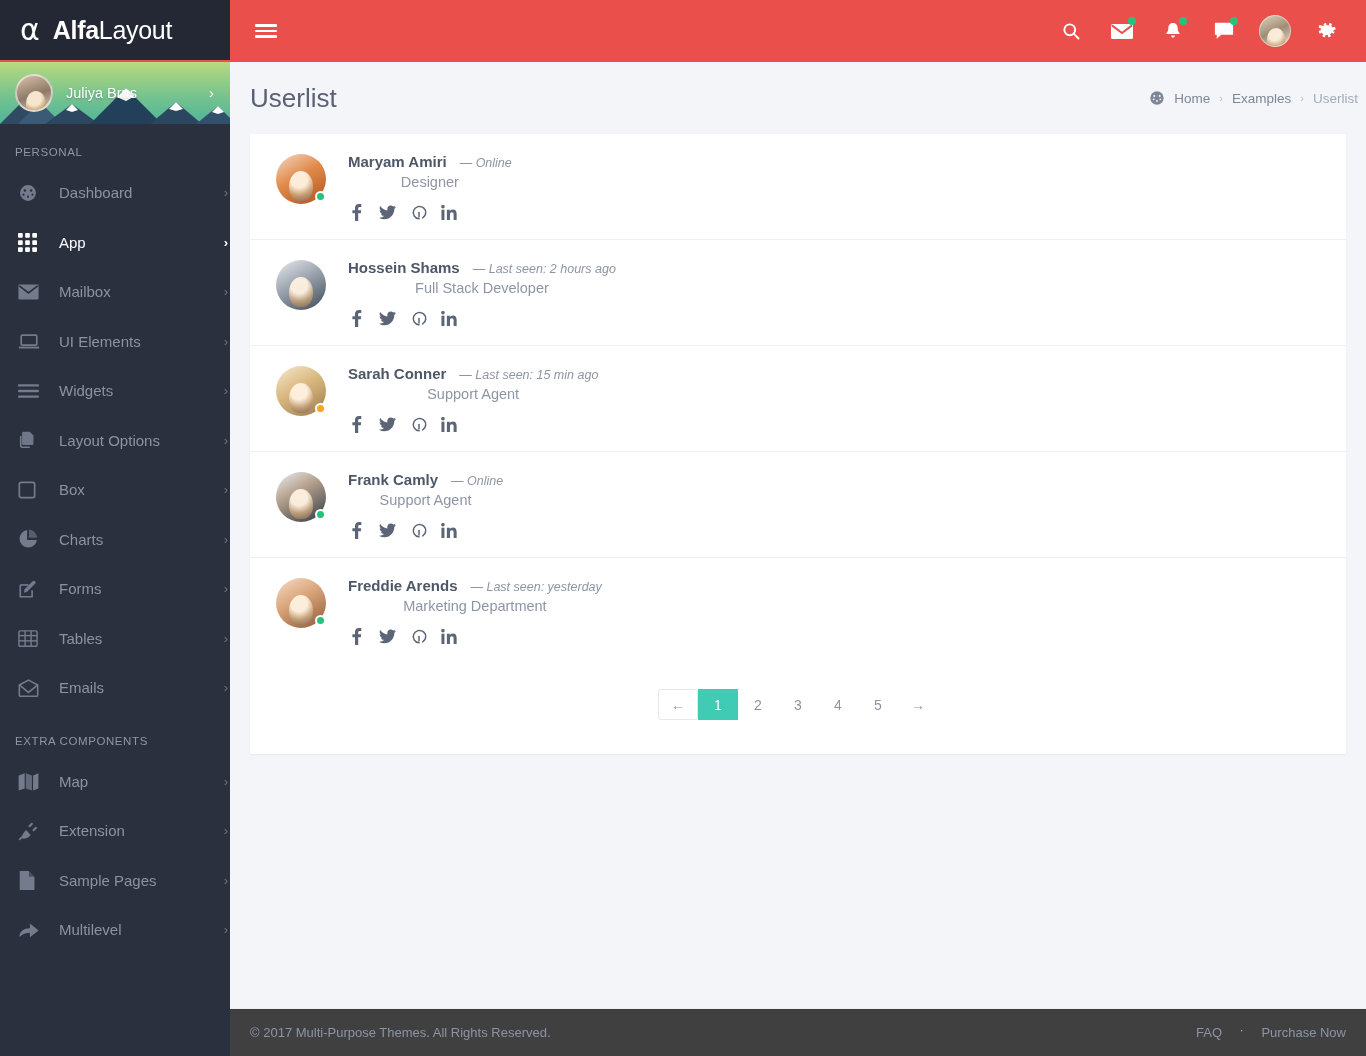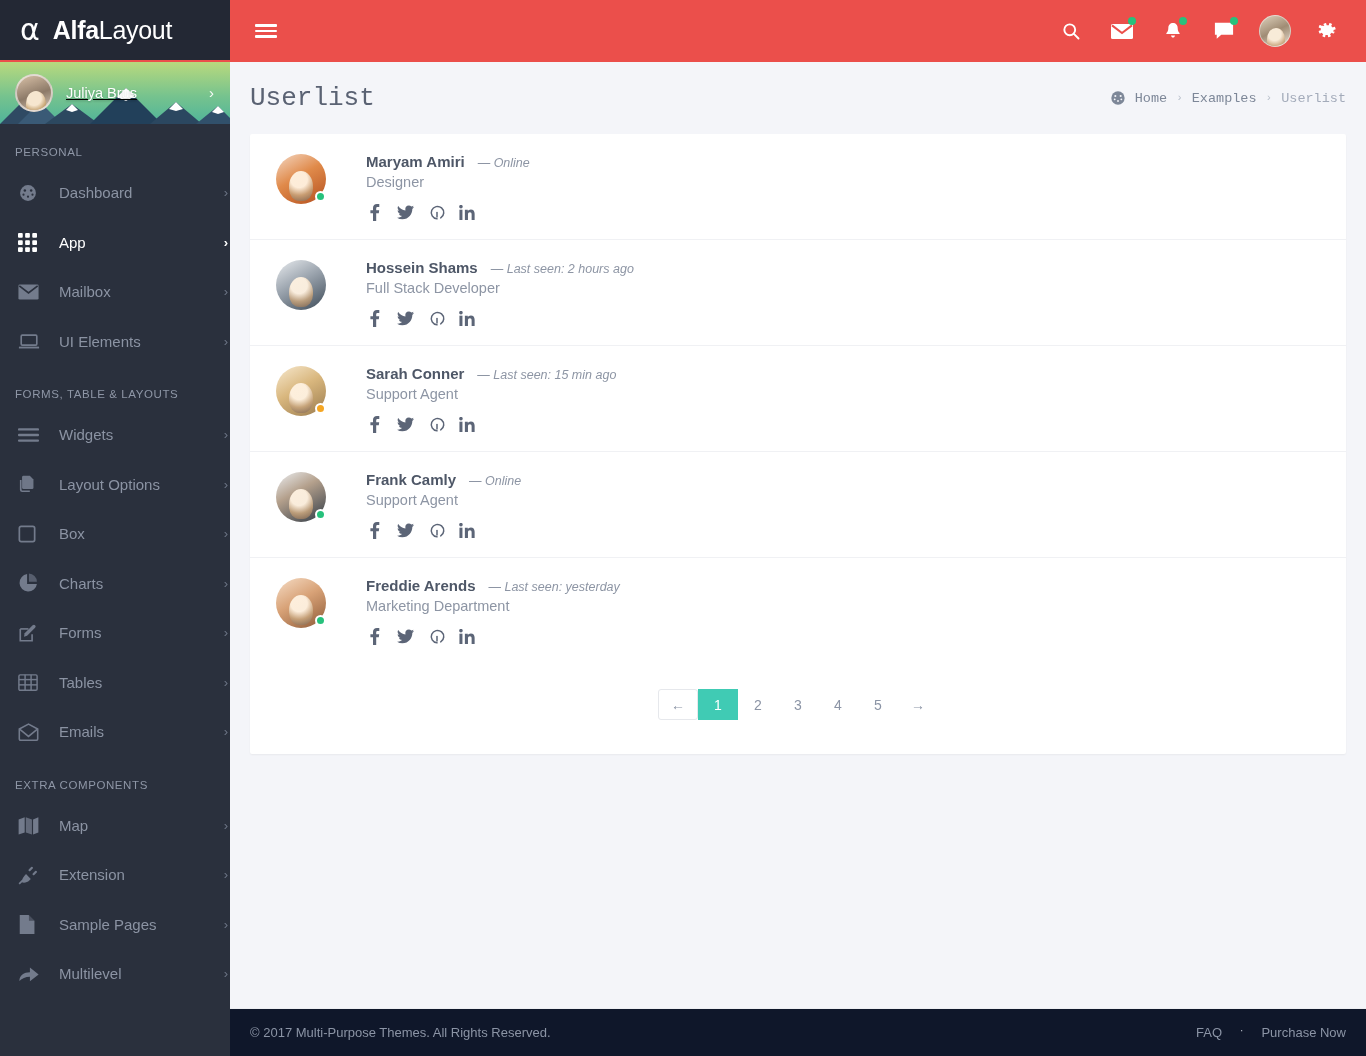--- a/index.html
+++ b/index.html
@@ -32,21 +32,20 @@
   .logo-text b { font-weight: bold; }
   .logo-text span { font-weight: 300; }
 
   #profile-banner {
     position: relative;
     height: 62px;
     overflow: hidden;
     background: linear-gradient(180deg, #b9d97d 0%, #76c38e 55%, #4fb49a 100%);
     display: flex; align-items: center;
     padding-left: 15px;
-    text-decoration: underline;
   }
   #profile-banner .mountains {
     position: absolute; left: 0; bottom: 0; width: 230px; height: 40px;
   }
   #profile-avatar {
     position: relative; z-index: 3;
     width: 38px; height: 38px; border-radius: 50%;
     background: linear-gradient(160deg,#cbb49c 10%,#8d7a68 55%,#d8c9b8 100%);
     border: 2px solid rgba(255,255,255,0.55);
     overflow: hidden; flex: none;
@@ -124,22 +123,21 @@
   }
 
   
   #content {
     position: absolute; left: 230px; top: 62px;
     width: 1136px; height: 946px;
     background: #f4f5f9;
   }
   #page-head {
     height: 72px; display: flex; align-items: center;
-    padding: 0 20px 0 20px;
-    font-family: Liberation Mono, monospace;
+    padding: 0 8px 0 20px;
   }
   #page-title { font-size: 26px; color: #5a6273; font-weight: 400; }
   #breadcrumb {
     margin-left: auto; display: flex; align-items: center;
     font-size: 13.5px; color: #8b94a5; gap: 9px;
   }
   #breadcrumb .crumb { color: #7d8798; cursor: pointer; }
   #breadcrumb .crumb.last { color: #a3abba; cursor: default; }
   #breadcrumb .sep { color: #b9c0cc; font-size: 11px; }
 
@@ -164,21 +162,21 @@
   .ur-avatar .pic::after{
     content:""; position:absolute; left:13px; top:17px; width:24px; height:30px;
     border-radius:50% 50% 42% 42%;
     background: radial-gradient(circle at 42% 28%, rgba(255,242,225,.95) 0 32%, rgba(200,165,125,.85) 62%, rgba(120,96,78,.9) 100%);
   }
   .ur-status {
     position: absolute; right: 0px; bottom: 2px;
     width: 11px; height: 11px; border-radius: 50%;
     border: 2px solid #fff;
   }
-  .ur-body { margin-left: 40px; padding-top: 1px; }
+  .ur-body { margin-left: 22px; padding-top: 1px; text-align: center; }
   .ur-nameline { display: flex; align-items: baseline; }
   .ur-name { font-size: 15px; font-weight: bold; color: #4e5767; }
   .ur-seen {
     font-size: 12.5px; font-style: italic; color: #8d95a4;
     margin-left: 13px;
   }
   .ur-role { font-size: 14.5px; color: #8d95a4; margin-top: 4px; }
   .ur-social { display: flex; gap: 14px; margin-top: 14px; color: #5c6577; }
   .ur-social .s-ic {
     width: 17px; height: 17px; display: flex; align-items: center;
@@ -193,21 +191,21 @@
     min-width: 40px; height: 31px; display: flex; align-items: center;
     justify-content: center; font-size: 14px; color: #8b94a5;
     cursor: pointer; user-select: none;
   }
   .pg.boxed { border: 1px solid #e6e8ec; border-radius: 3px; width: 40px; }
   .pg.active { background: #40cbb4; color: #fff; width: 40px; height: 31px; }
   .pg.plain-arrow { color: #8b94a5; }
 
   #footer {
     position: absolute; left: 230px; top: 1008px;
-    width: 1136px; height: 48px; background: #0f172a;
+    width: 1136px; height: 48px; background: #404040;
     display: flex; align-items: center; padding: 0 20px;
     font-size: 13px; color: #8b94a5;
     border-top: 1px solid #edeef2;
   }
   #footer-links { margin-left: auto; display: flex; align-items: flex-start; gap: 18px; }
   #footer-links a { color: #8b94a5; text-decoration: none; cursor: pointer; }
   #footer-links .dot { color: #c3c9d4; font-size: 10px; }
   svg { display: block; }
 </style>
 </head>
@@ -287,21 +285,20 @@
       <div class="nav-item">
         <span class="n-icon">
           <svg width="22" height="17" viewBox="0 0 24 18" fill="none" stroke="currentColor" stroke-width="1.8">
             <rect x="3.5" y="2" width="17" height="11" rx="1.2"></rect>
             <line x1="1" y1="15.6" x2="23" y2="15.6" stroke-width="2"></line>
           </svg>
         </span>
         <span class="n-label">UI Elements</span>
         <span class="n-caret">›</span>
       </div>
-      <div class="nav-section">FORMS, TABLE &amp; LAYOUTS</div>
       <div class="nav-item">
         <span class="n-icon">
           <svg width="21" height="14" viewBox="0 0 22 14" fill="currentColor">
             <rect x="0" y="0" width="22" height="2.4" rx="1"></rect>
             <rect x="0" y="5.8" width="22" height="2.4" rx="1"></rect>
             <rect x="0" y="11.6" width="22" height="2.4" rx="1"></rect>
           </svg>
         </span>
         <span class="n-label">Widgets</span>
         <span class="n-caret">›</span>

